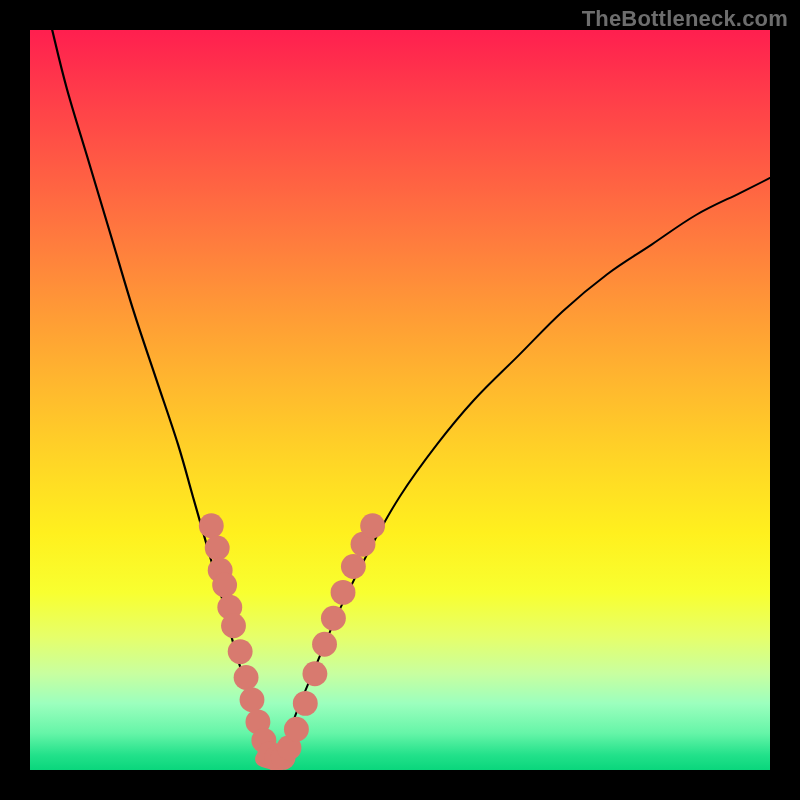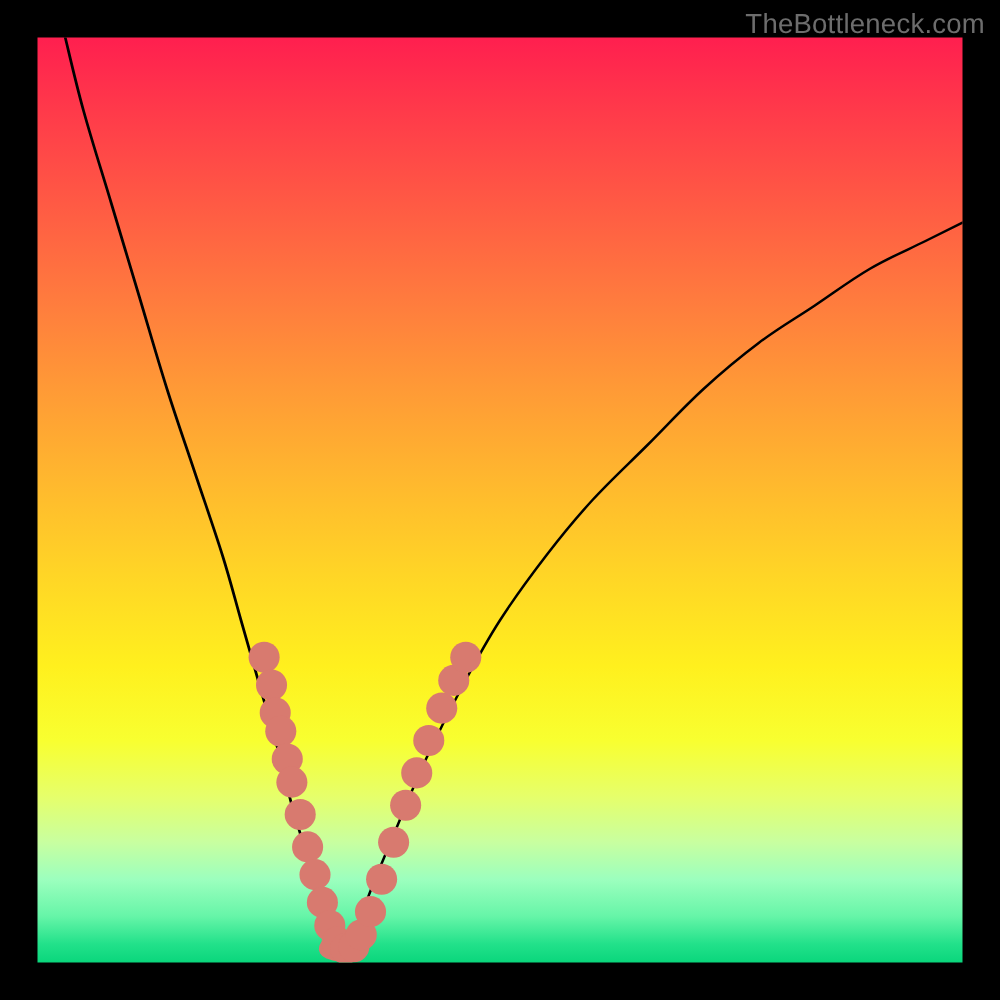--- a/index.html
+++ b/index.html
@@ -41,21 +41,21 @@
       #66f5a8 95%,
       #22e18a 98%,
       #0ad67c 100%);
   }
   .watermark {
     position: absolute;
     top: 6px;
     right: 12px;
     color: #6d6d6d;
     font-size: 22px;
-    font-weight: 400;
+    font-weight: 700;
     letter-spacing: 0.2px;
     user-select: none;
   }
   svg.curves {
     position: absolute;
     left: 0;
     top: 0;
     width: 740px;
     height: 740px;
   }

